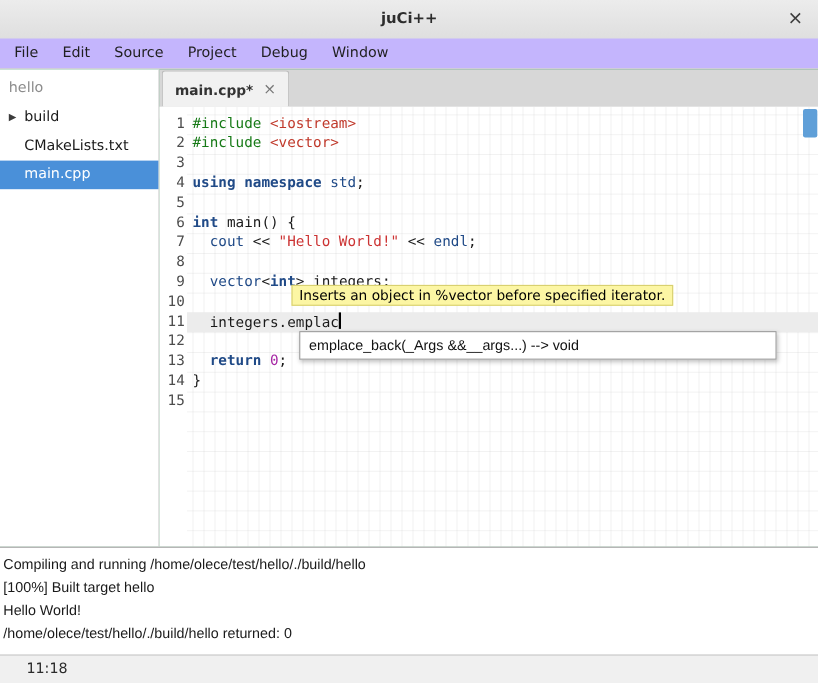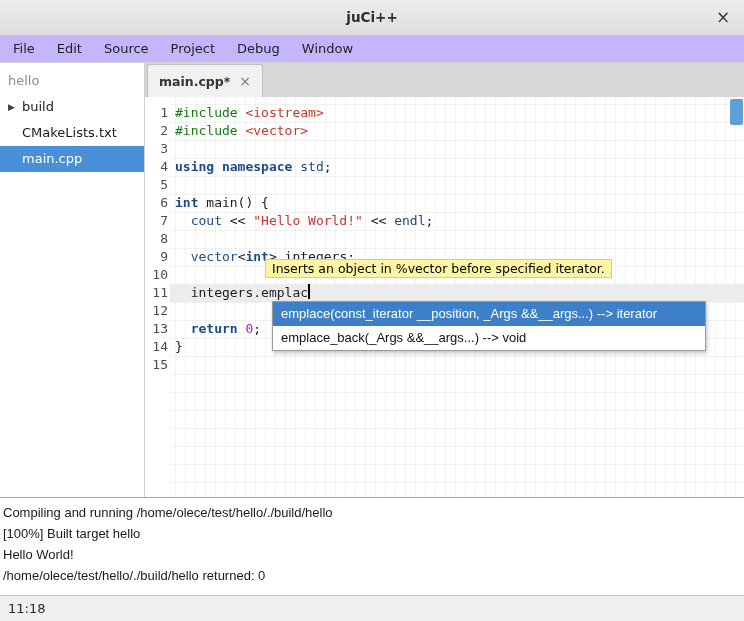--- a/index.html
+++ b/index.html
@@ -71,21 +71,21 @@
     overflow:hidden; color:#111; }
   .comp-item.selected { background:var(--completion_selected_bg,#3d80c8); color:#fff; }
   
   .terminal { position:absolute; left:0; top:497px; width:744px; height:98px;
     background:#fff; border-top:1px solid #a5a5a5; padding:4px 0 0 3px;
     font-family:"Liberation Sans", sans-serif; font-size:13px; }
   .term-line { height:21px; line-height:21px; white-space:pre; }
   
   .statusbar { position:absolute; left:0; top:595px; width:744px; height:26px;
     background:#f0f0f0; border-top:1px solid #c8c8c8; line-height:25px;
-    padding-left:8px; font-size:13px; color:#2b2b2b; }
+    padding-left:24px; font-size:13px; color:#2b2b2b; }
 </style>
 </head>
 <body>
 
 <div class="titlebar">
   <div class="title-text">juCi++</div>
   <div class="close-btn">×</div>
 </div>
 
 <div class="menubar">
@@ -154,21 +154,20 @@
           <div class="code-line"><span class="tok-pl">  </span><span class="tok-type">vector</span><span class="tok-pl">&lt;</span><span class="tok-kw">int</span><span class="tok-pl">&gt; integers;</span></div>
           <div class="code-line"></div>
           <div class="code-line current-line"><span class="tok-pl">  integers.emplac</span><span class="caret"></span></div>
           <div class="code-line"></div>
           <div class="code-line"><span class="tok-pl">  </span><span class="tok-kw">return</span><span class="tok-pl"> </span><span class="tok-num">0</span><span class="tok-pl">;</span></div>
           <div class="code-line"><span class="tok-pl">}</span></div>
           <div class="code-line"></div>
         </div>
       <div class="doc-tooltip">Inserts an object in %vector before specified iterator.</div>
       <div class="completion-popup">
-          <div class="comp-item selected">emplace(const_iterator __position, _Args &amp;&amp;__args...) --&gt; iterator</div>
           <div class="comp-item">emplace_back(_Args &amp;&amp;__args...) --&gt; void</div>
         </div>
       <div class="scroll-thumb"></div>
     </div>
   </div>
 </div>
 
 <div class="terminal">
     <div class="term-line">Compiling and running /home/olece/test/hello/./build/hello</div>
     <div class="term-line">[100%] Built target hello</div>

